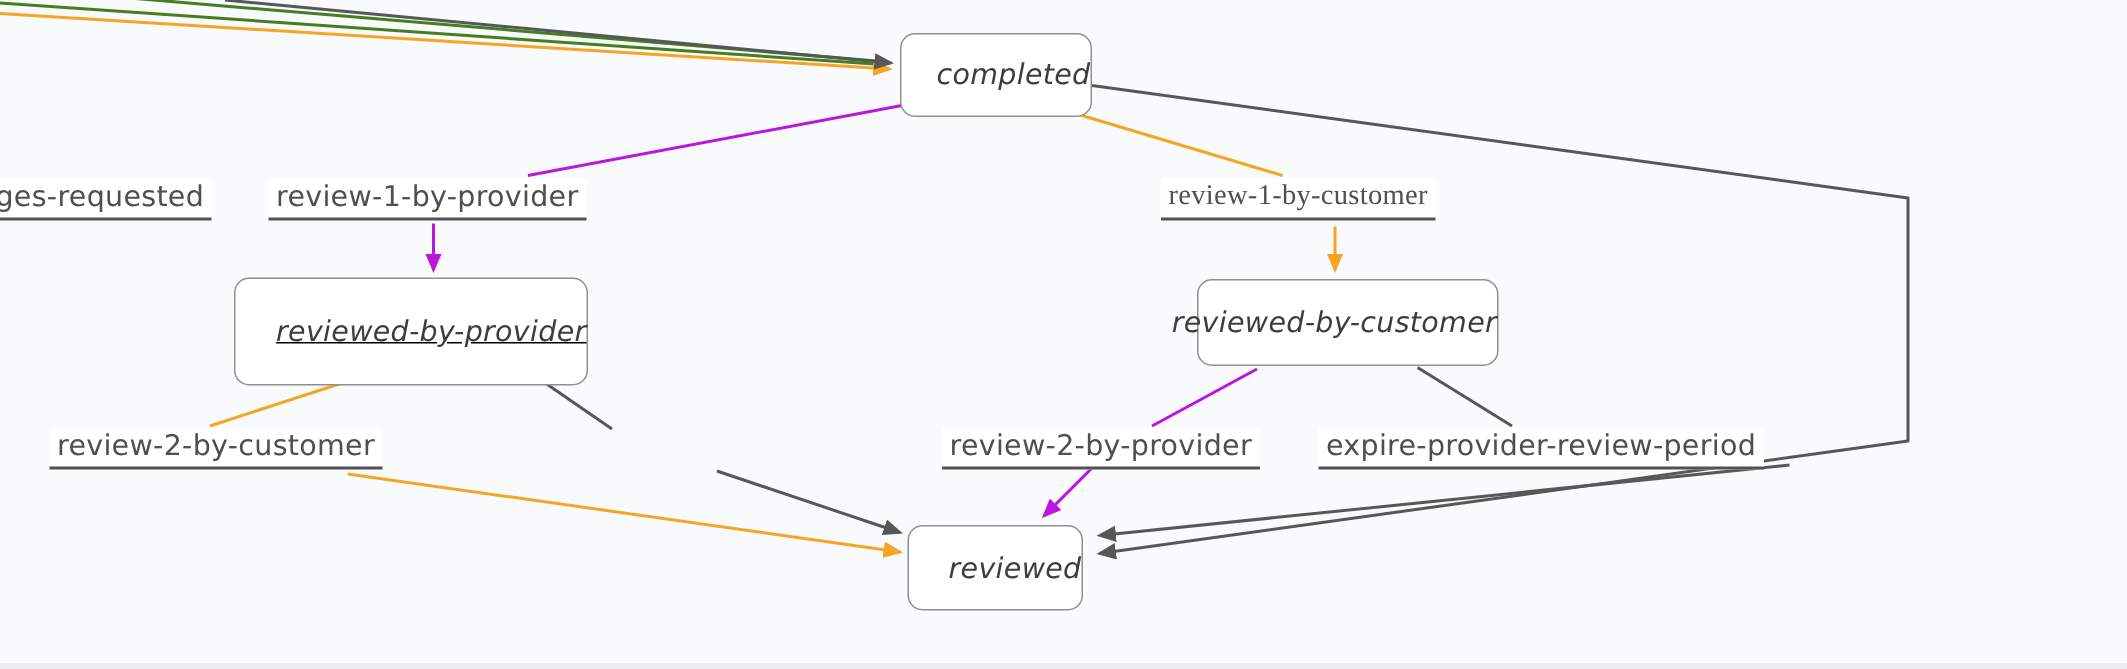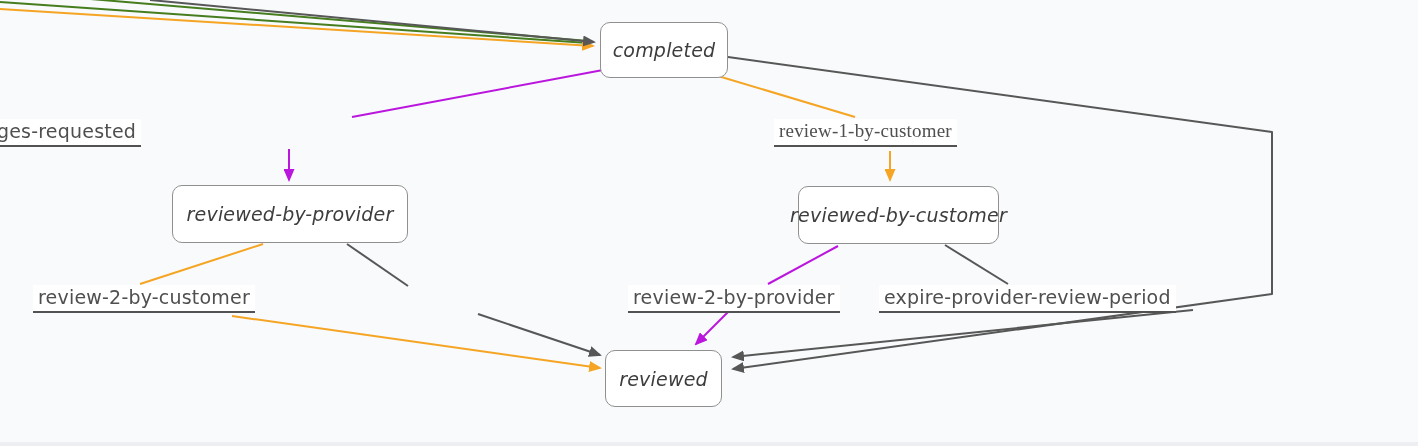--- a/index.html
+++ b/index.html
@@ -20,21 +20,21 @@
     z-index: 1;
   }
   .state-node {
     position: absolute;
     box-sizing: border-box;
     background: #ffffff;
     border: 1.6px solid #909090;
     border-radius: 10px;
     display: flex;
     align-items: center;
-    justify-content: center;
+    justify-content: flex-end;
     z-index: 3;
     cursor: pointer;
   }
   .state-node span {
     font-size: 19px;
     font-style: italic;
     color: #3d3d3d;
     letter-spacing: 0.2px;
     white-space: nowrap;
   }
@@ -100,27 +100,28 @@
         <polyline points="838,246 768,284" fill="none" stroke="#bb16dd" stroke-width="2" stroke-linejoin="round"></polyline>
         <polyline points="729,311 696,344" fill="none" stroke="#bb16dd" stroke-width="2" stroke-linejoin="round" marker-end="url(#arrow-magenta)"></polyline>
         <polyline points="945,245 1008,284" fill="none" stroke="#575757" stroke-width="2" stroke-linejoin="round"></polyline>
         <polyline points="1193,310 733,357" fill="none" stroke="#575757" stroke-width="2" stroke-linejoin="round" marker-end="url(#arrow-gray)"></polyline>
       </g>
   </svg>
   <div id="bottom-edge-strip"></div>
 <div class="state-node" style="left: 600px; top: 22px; width: 128px; height: 56px;">
       <span>completed</span>
     </div>
-    <div class="state-node" style="left: 172px; top: 185px; width: 236px; height: 58px;">
+    <div class="state-node" style="left: 156px; top: 185px; width: 236px; height: 72px; text-decoration: underline;">
       <span>reviewed-by-provider</span>
     </div>
     <div class="state-node" style="left: 770px; top: 186px; width: 201px; height: 58px; margin-left: 28px;">
       <span>reviewed-by-customer</span>
     </div>
     <div class="state-node" style="left: 605px; top: 350px; width: 117px; height: 57px;">
       <span>reviewed</span>
     </div>
     <div class="transition-label underlined" style="left: -55px; top: 119px;">changes-requested</div>
+    <div class="transition-label underlined" style="left: 179px; top: 119px;">review-1-by-provider</div>
     <div class="transition-label underlined" style="left: 774px; top: 119px; font-family: Liberation Serif, serif;">review-1-by-customer</div>
     <div class="transition-label underlined" style="left: 33px; top: 285px;">review-2-by-customer</div>
     <div class="transition-label underlined" style="left: 628px; top: 285px;">review-2-by-provider</div>
     <div class="transition-label underlined" style="left: 879px; top: 285px;">expire-provider-review-period</div>
   </div>
 
 </body></html>

